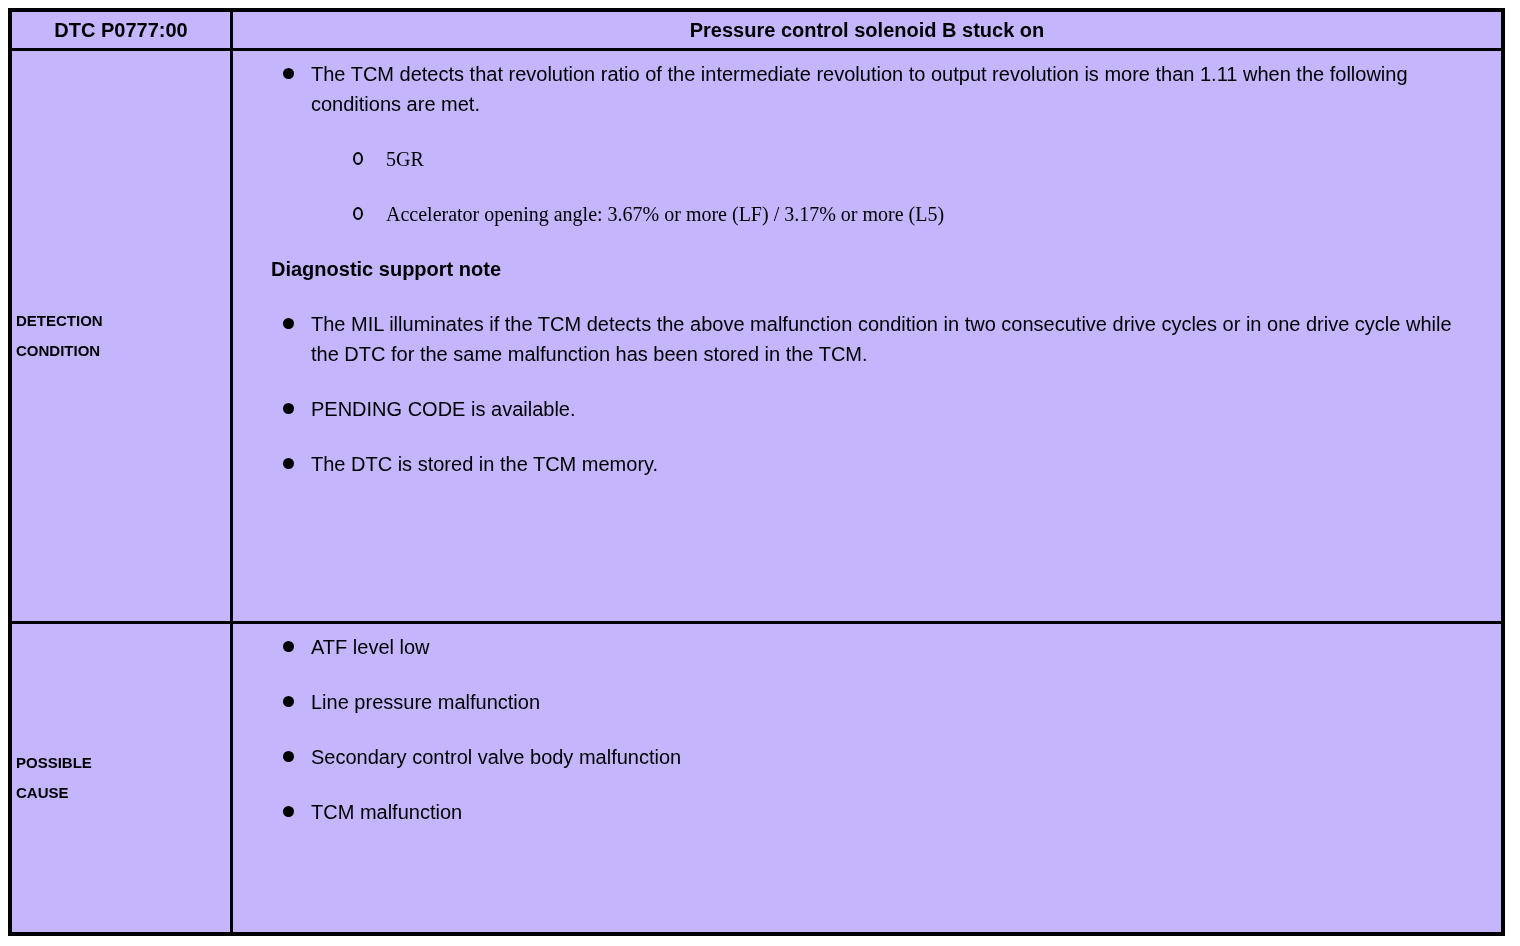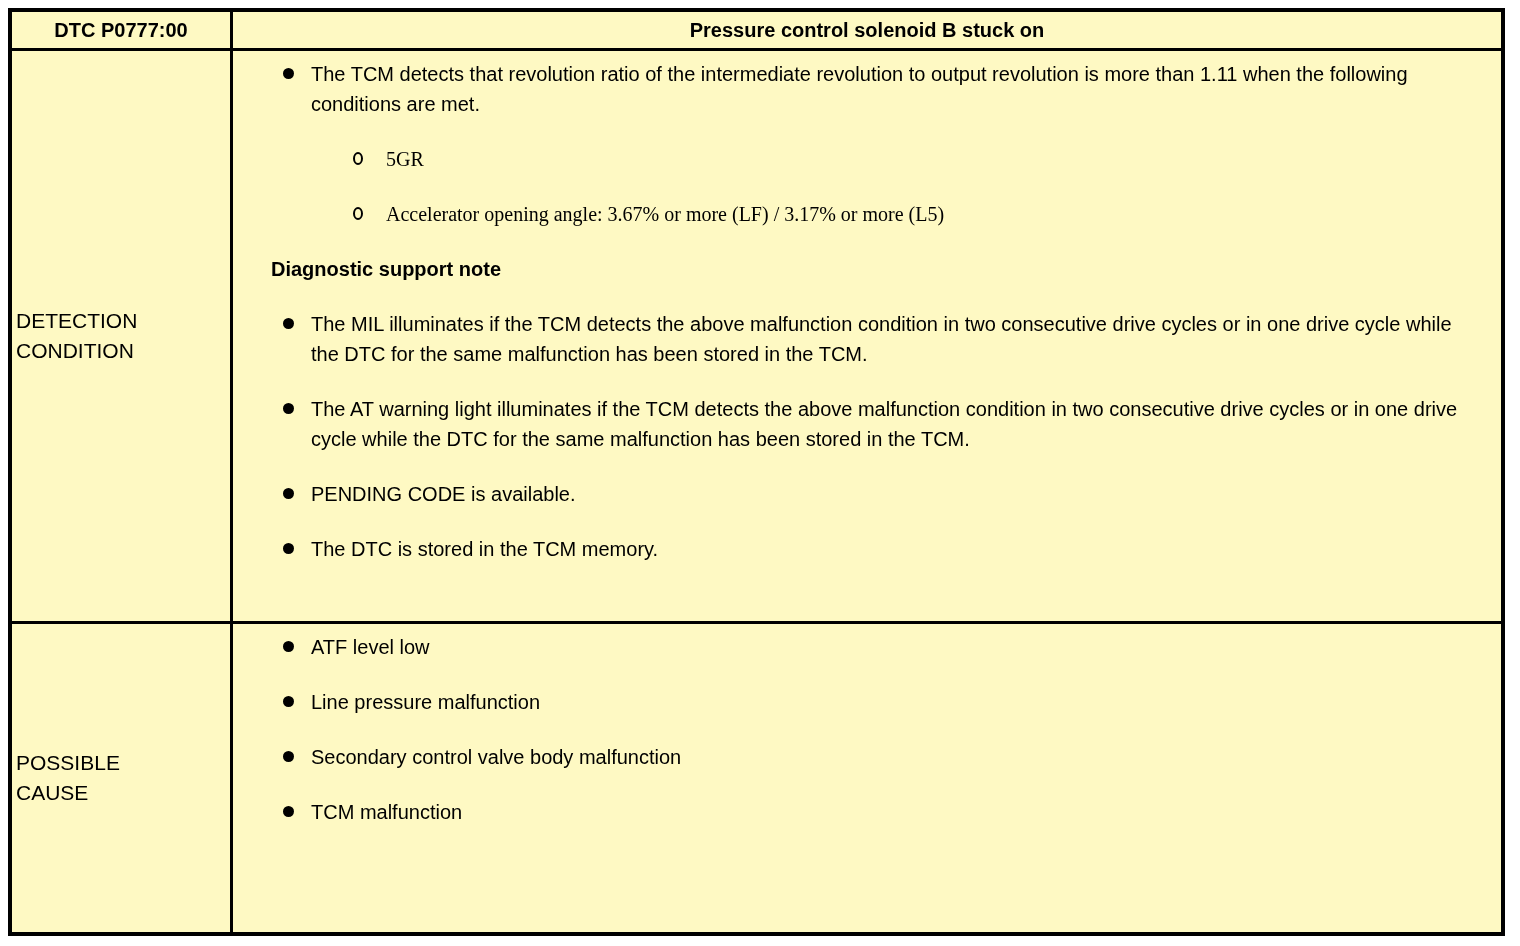--- a/index.html
+++ b/index.html
@@ -15,21 +15,21 @@
     position: absolute;
     left: 8px;
     top: 8px;
     width: 1497px;
     height: 928px;
     box-sizing: border-box;
     border: 4px solid #000;
     display: grid;
     grid-template-columns: 221px 1fr;
     grid-template-rows: 39px 573px 1fr;
-    background: #fef9c3;
+    background: #c4b5fd;
   }
   .cell {
     box-sizing: border-box;
     overflow: hidden;
   }
   .b-right  { border-right: 3px solid #000; }
   .b-bottom { border-bottom: 3px solid #000; }
 
   
   .hdr {
@@ -39,22 +39,22 @@
     font-weight: bold;
     font-size: 20px;
     line-height: 24px;
   }
 
   
   .label-cell {
     display: flex;
     align-items: center;
     padding-left: 4px;
-    font-weight: normal;
-    font-size: 21px;
+    font-weight: bold;
+    font-size: 15px;
     line-height: 30px;
     white-space: pre-line;
   }
 
   
   .content-cell {
     padding-top: 8px;
     font-size: 20px;
     line-height: 30px;
   }
@@ -114,24 +114,20 @@
       <span class="marker"></span>
       <span class="txt">Accelerator opening angle: 3.67% or more (LF) / 3.17% or more (L5)</span>
     </div>
     <div class="note-heading">Diagnostic support note</div>
     <div class="li">
       <span class="marker"></span>
       <span class="txt">The MIL illuminates if the TCM detects the above malfunction condition in two consecutive drive cycles or in one drive cycle while the DTC for the same malfunction has been stored in the TCM.</span>
     </div>
     <div class="li">
       <span class="marker"></span>
-      <span class="txt">The AT warning light illuminates if the TCM detects the above malfunction condition in two consecutive drive cycles or in one drive cycle while the DTC for the same malfunction has been stored in the TCM.</span>
-    </div>
-    <div class="li">
-      <span class="marker"></span>
       <span class="txt">PENDING CODE is available.</span>
     </div>
     <div class="li">
       <span class="marker"></span>
       <span class="txt">The DTC is stored in the TCM memory.</span>
     </div>
   </div>
 
   <div class="cell label-cell b-right">POSSIBLE
 CAUSE</div>

